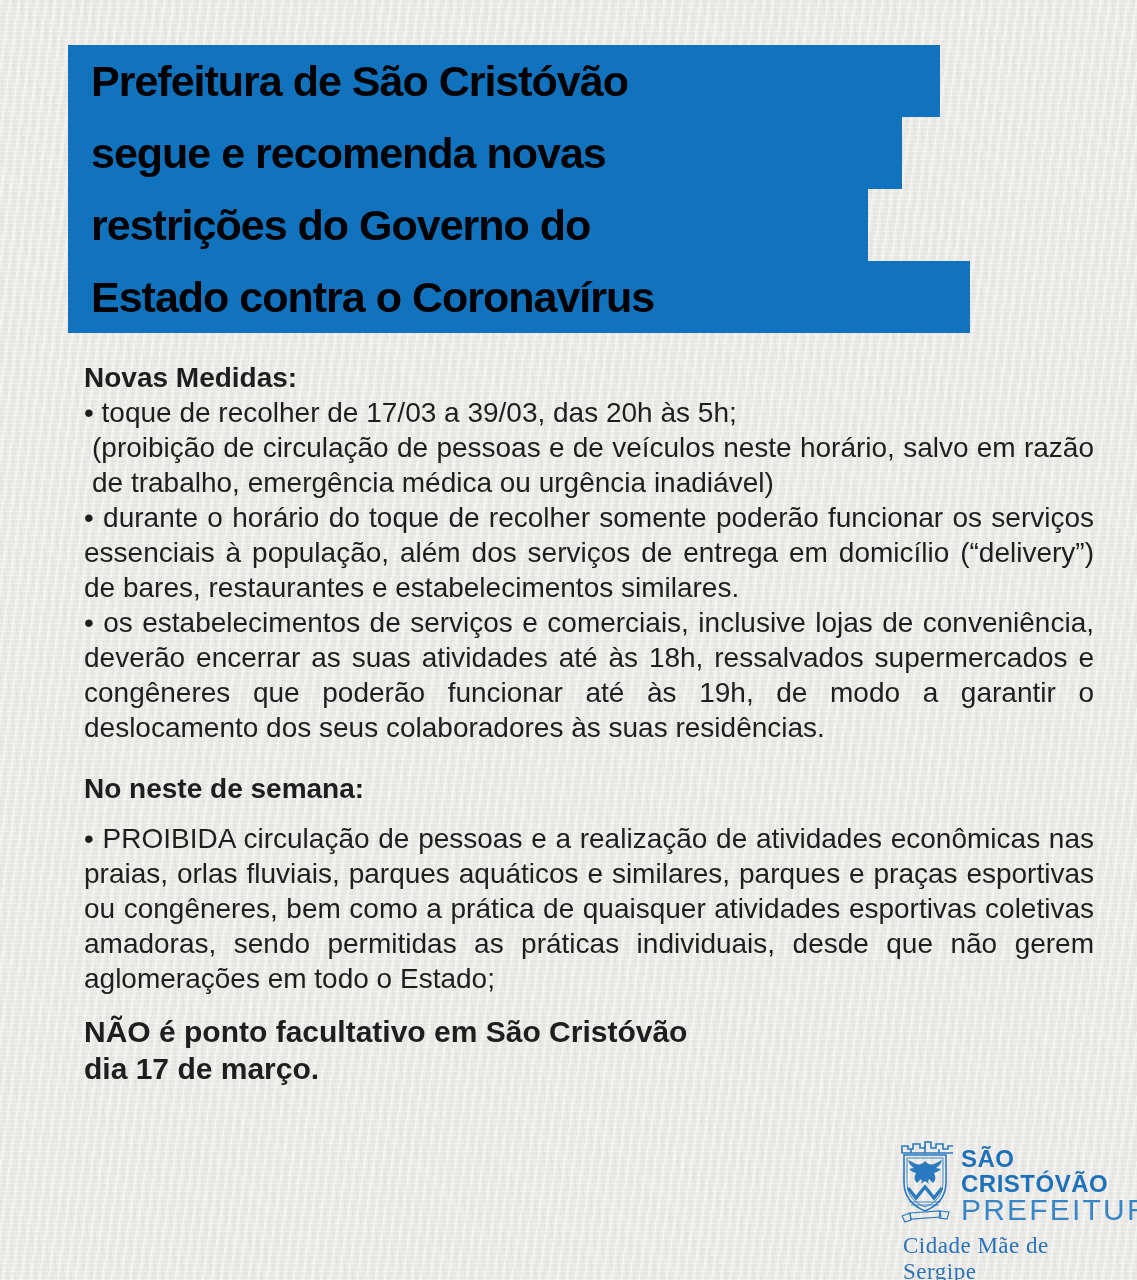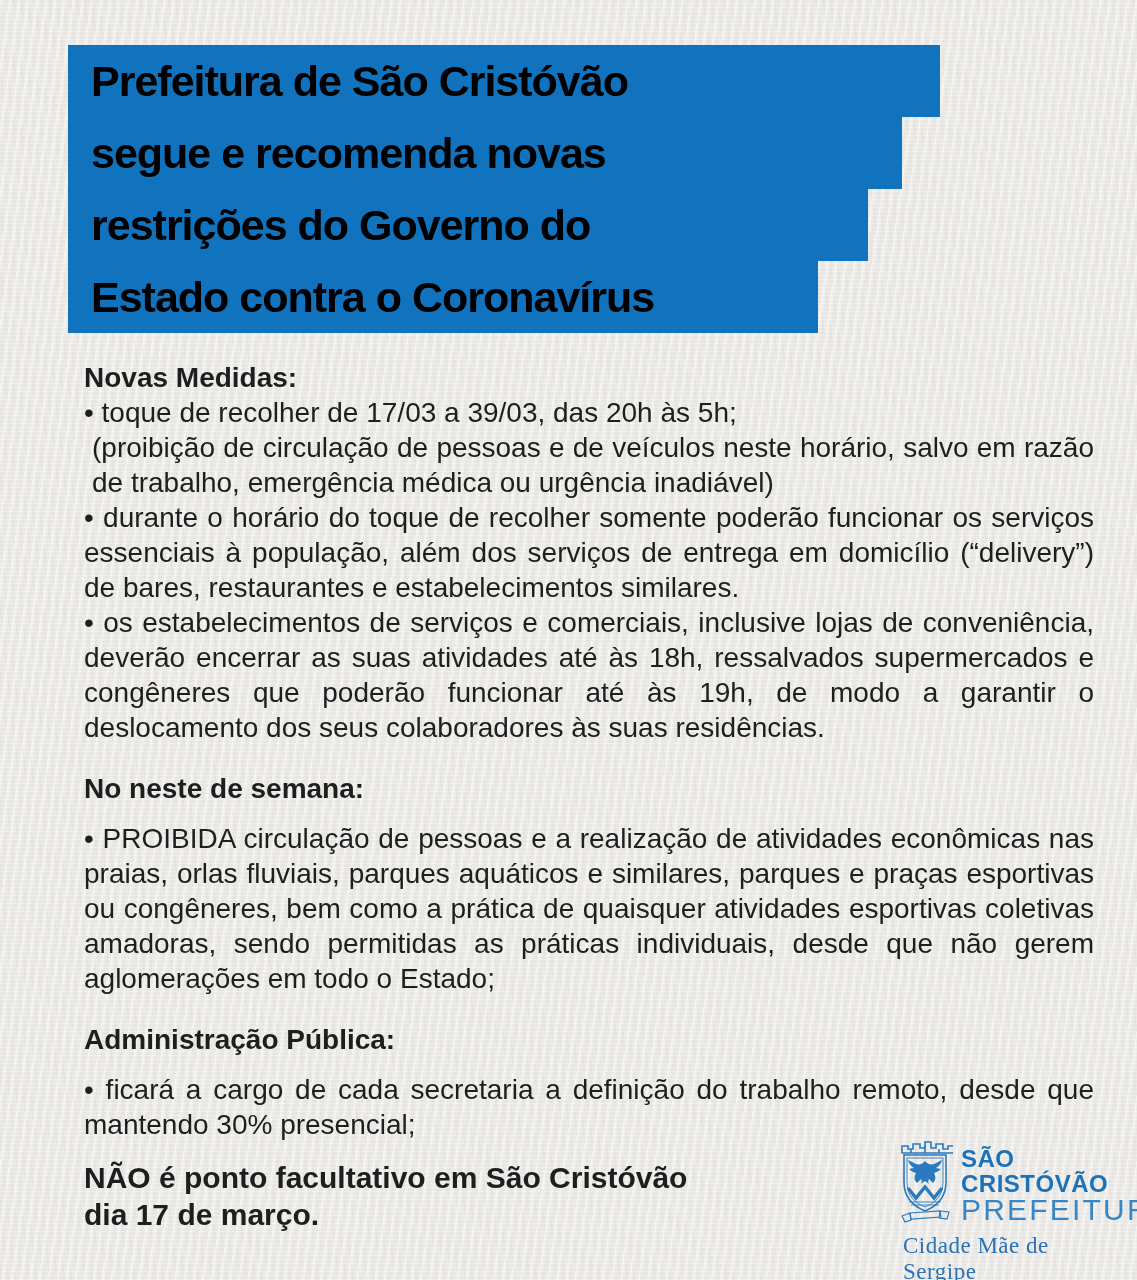--- a/index.html
+++ b/index.html
@@ -65,44 +65,40 @@
   <header class="title-block">
     <div class="title-line" style="width:872px">
       <span>Prefeitura de São Cristóvão</span>
     </div>
     <div class="title-line" style="width:834px">
       <span>segue e recomenda novas</span>
     </div>
     <div class="title-line" style="width:800px">
       <span>restrições do Governo do</span>
     </div>
-    <div class="title-line" style="width:750px">
+    <div class="title-line" style="width:902px">
       <span>Estado contra o Coronavírus</span>
     </div>
   </header>
 
   <main class="content">
 
     <section class="sec">
       <h2>Novas Medidas:</h2>
       <p>• toque de recolher de 17/03 a 39/03, das 20h às 5h;</p>
       <p class="just indent">(proibição de circulação de pessoas e de veículos neste horário, salvo em razão de trabalho, emergência médica ou urgência inadiável)</p>
       <p class="just">• durante o horário do toque de recolher somente poderão funcionar os serviços essenciais à população, além dos serviços de entrega em domicílio (“delivery”) de bares, restaurantes e estabelecimentos similares.</p>
       <p class="just">• os estabelecimentos de serviços e comerciais, inclusive lojas de conveniência, deverão encerrar as suas atividades até às 18h, ressalvados supermercados e congêneres que poderão funcionar até às 19h, de modo a garantir o deslocamento dos seus colaboradores às suas residências.</p>
     </section>
 
     <section class="sec headgap">
       <h2>No neste de semana:</h2>
       <p class="just">• PROIBIDA circulação de pessoas e a realização de atividades econômicas nas praias, orlas fluviais, parques aquáticos e similares, parques e praças esportivas ou congêneres, bem como a prática de quaisquer atividades esportivas coletivas amadoras, sendo permitidas as práticas individuais, desde que não gerem aglomerações em todo o Estado;</p>
     </section>
 
-    <section class="sec headgap">
-      <h2>Administração Pública:</h2>
-      <p class="just">• ficará a cargo de cada secretaria a definição do trabalho remoto, desde que mantendo 30% presencial;</p>
-    </section>
 
     <div class="footnote">
       <p>NÃO é ponto facultativo em São Cristóvão</p>
       <p>dia 17 de março.</p>
     </div>
 
   </main>
 
   <div class="logo">
     <div class="logo-row">

